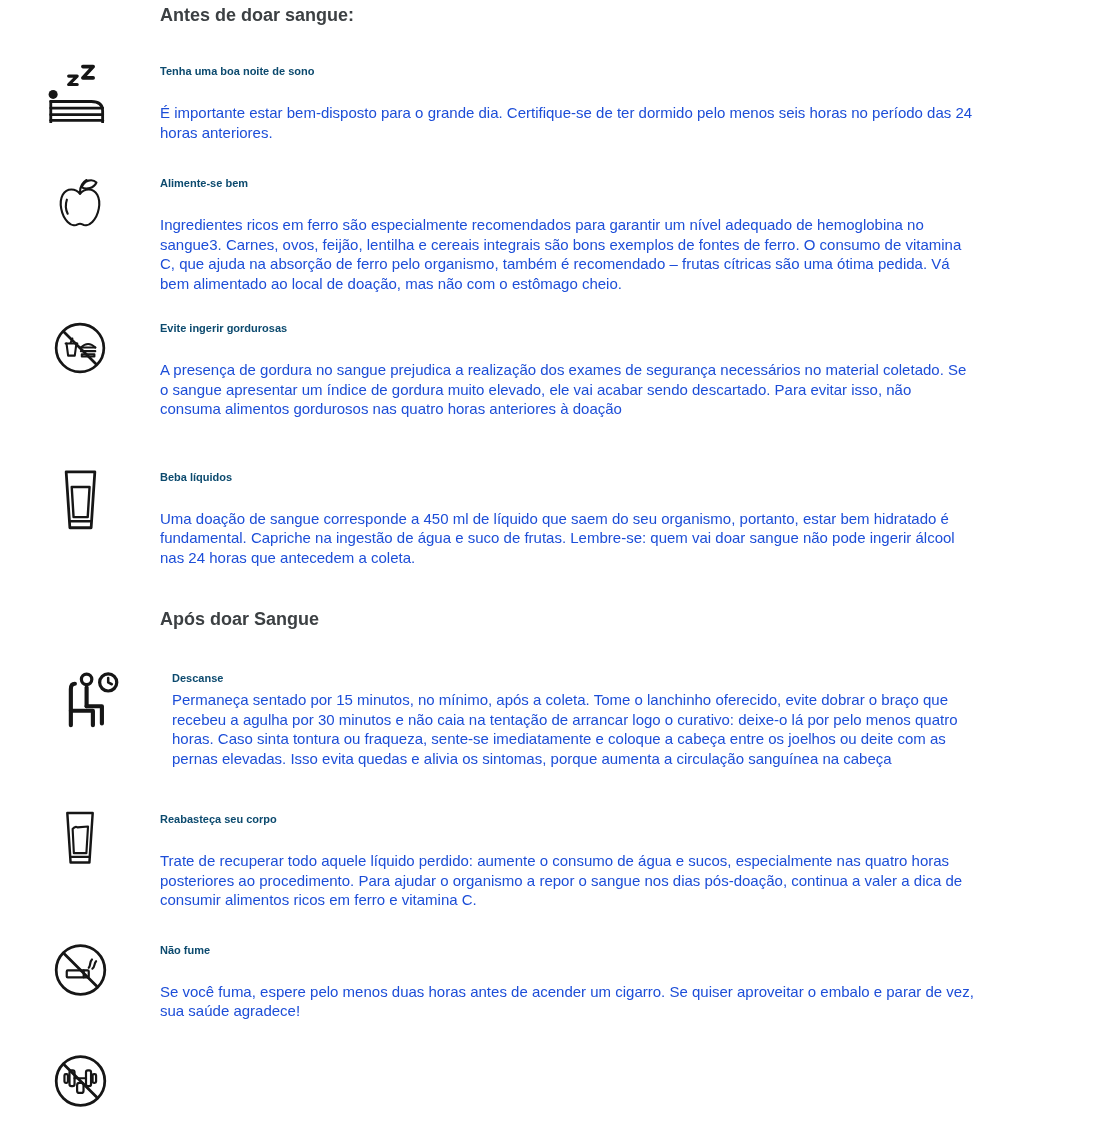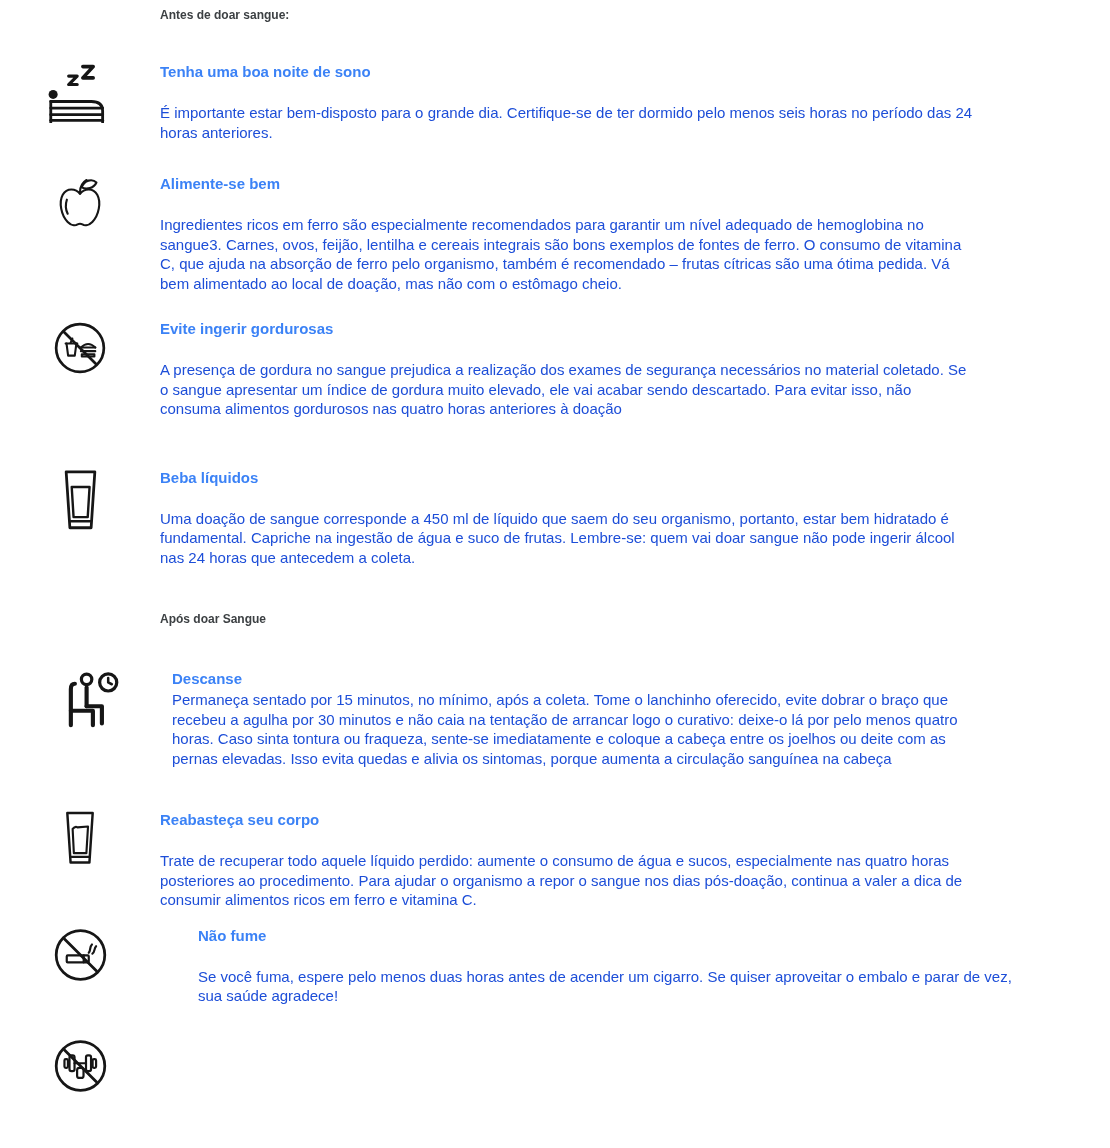--- a/index.html
+++ b/index.html
@@ -6,58 +6,58 @@
   html, body { background: #ffffff; }
   body {
     width: 1110px;
     min-height: 1148px;
     font-family: "Liberation Sans", sans-serif;
     color: #5f6368;
     overflow-x: hidden;
   }
   .page { width: 1110px; padding-top: 3px; }
   .section-heading {
-    font-size: 12px;
+    font-size: 18px;
     font-weight: 700;
     color: #3c4043;
     margin-left: 160px;
     line-height: 22px;
   }
   .section-heading.first { margin-top: 1px; }
   .section-heading.second { margin-top: 41px; }
   .item { display: flex; align-items: flex-start; }
   .icon-col {
     width: 160px;
     flex: 0 0 160px;
     display: flex;
     justify-content: center;
     padding-top: 0;
   }
   .text-col { width: 815px; flex: 0 0 815px; }
   .item-title {
-    font-size: 15px;
+    font-size: 11px;
     font-weight: 700;
-    color: #3b82f6;
+    color: #0c4a6e;
     line-height: 17px;
   }
   .item-body {
     font-size: 15px;
     line-height: 19.5px;
     color: #1d4ed8;
     margin-top: 23px;
   }
   .item.tight .item-body { margin-top: 3px; }
   
   .m-item1 { margin-top: 37px; }
   .m-item2 { margin-top: 33px; }
   .m-item3 { margin-top: 27px; }
   .m-item4 { margin-top: 50px; }
   .m-item5 { margin-top: 40px; padding-left: 12px; }
   .m-item6 { margin-top: 43px; }
-  .m-item7 { margin-top: 17px; gap: 38px; }
+  .m-item7 { margin-top: 32px; }
   .m-item8 { margin-top: 32px; }
   .icon { display: block; }
   .icon * { stroke: #161616; fill: none; stroke-linecap: round; stroke-linejoin: round; }
   .icon .fill { fill: #161616; stroke: none; }
 </style>
 </head>
 <body>
 
 <div class="page">
 

